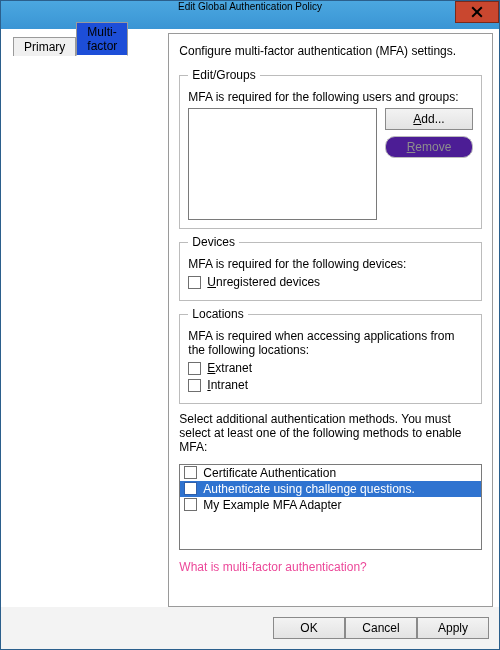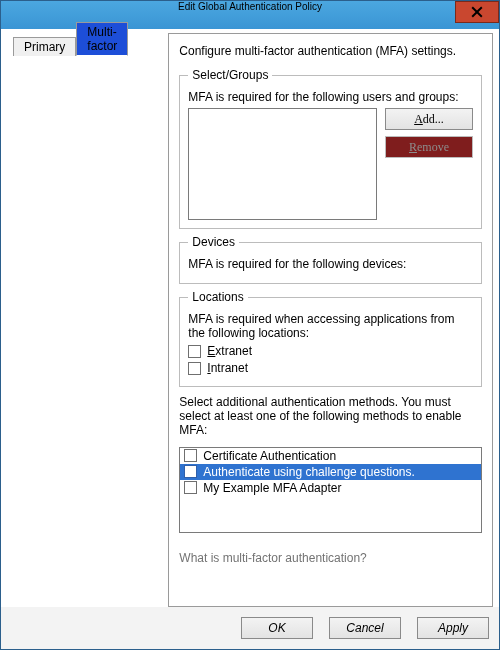--- a/index.html
+++ b/index.html
@@ -82,21 +82,21 @@
     flex-direction: column;
     gap: 6px;
   }
   .desc { margin: 2px 0 4px 0; }
   fieldset {
     border: 1px solid #bcbcbc;
     padding: 6px 8px 8px 8px;
     margin: 0;
   }
   legend { padding: 0 4px; font-size: 12px; }
-  .ug-row { display: flex; gap: 8px; font-family: Liberation Serif, serif; }
+  .ug-row { display: flex; gap: 8px; }
   .listbox {
     flex: 1 1 auto;
     height: 112px;
     border: 1px solid #7a7a7a;
     background: #fff;
   }
   .sidebtns {
     display: flex;
     flex-direction: column;
     gap: 6px;
@@ -108,21 +108,22 @@
     background: linear-gradient(#f3f3f3, #e3e3e3);
     font-size: 12px;
     padding: 0;
     display: flex;
     align-items: center;
     justify-content: center;
   }
   .btn.disabled {
     color: #8d8d8d;
     border-color: #bdbdbd;
-    background: #7f1d1d;
+    background: #4c1d95;
+    border-radius: 10px;
   }
   .chkrow {
     display: flex;
     align-items: center;
     gap: 6px;
     margin: 3px 0;
   }
   .chk {
     width: 13px; height: 13px;
     border: 1px solid #6f6f6f;
@@ -141,31 +142,30 @@
     align-items: flex-start;
     gap: 6px;
     padding: 1px 4px;
     height: 16px;
   }
   .method-item.selected {
     background: #2f73d0;
     color: #ffffff;
   }
   .method-item.selected .chk { border-color: #2f5faa; }
-  .link { color: #737373; margin-top: 12px; }
+  .link { color: #ec4899; margin-top: 4px; }
   .footer {
     height: 42px;
     border-top: 0;
     display: flex;
     align-items: center;
     justify-content: flex-end;
-    gap: 16px;
+    gap: 0;
     padding: 0 10px;
     background: #f3f3f3;
-    font-style: italic;
   }
   .footer .btn { width: 72px; }
   .u { text-decoration: underline; }
 </style>
 </head>
 <body>
 
 <div class="window">
   <div class="titlebar">
     <span class="title">Edit Global Authentication Policy</span>
@@ -180,38 +180,42 @@
   <div class="client">
     <div class="tabs">
       <div class="tab">Primary</div>
       <div class="tab active">Multi-factor</div>
     </div>
 
     <div class="tabpanel">
       <div class="desc">Configure multi-factor authentication (MFA) settings.</div>
 
       <fieldset>
-        <legend>Select/Groups</legend>
+        <legend>Edit/Groups</legend>
         <div class="section-text">MFA is required for the following users and groups:</div>
         <div class="ug-row">
           <div class="listbox"></div>
           <div class="sidebtns">
             <div class="btn">
                 <span><span class="u">A</span><span>dd...</span></span>
               </div>
             <div class="btn disabled">
                 <span><span class="u">R</span><span>emove</span></span>
               </div>
           </div>
         </div>
       </fieldset>
 
       <fieldset>
         <legend>Devices</legend>
         <div class="section-text">MFA is required for the following devices:</div>
+        <div class="chkrow">
+          <div class="chk"></div>
+          <span><span class="u">U</span><span>nregistered devices</span></span>
+        </div>
       </fieldset>
 
       <fieldset>
         <legend>Locations</legend>
         <div class="section-text">MFA is required when accessing applications from the following locations:</div>
         <div class="chkrow">
           <div class="chk"></div>
           <span><span class="u">E</span><span>xtranet</span></span>
         </div>
         <div class="chkrow">

